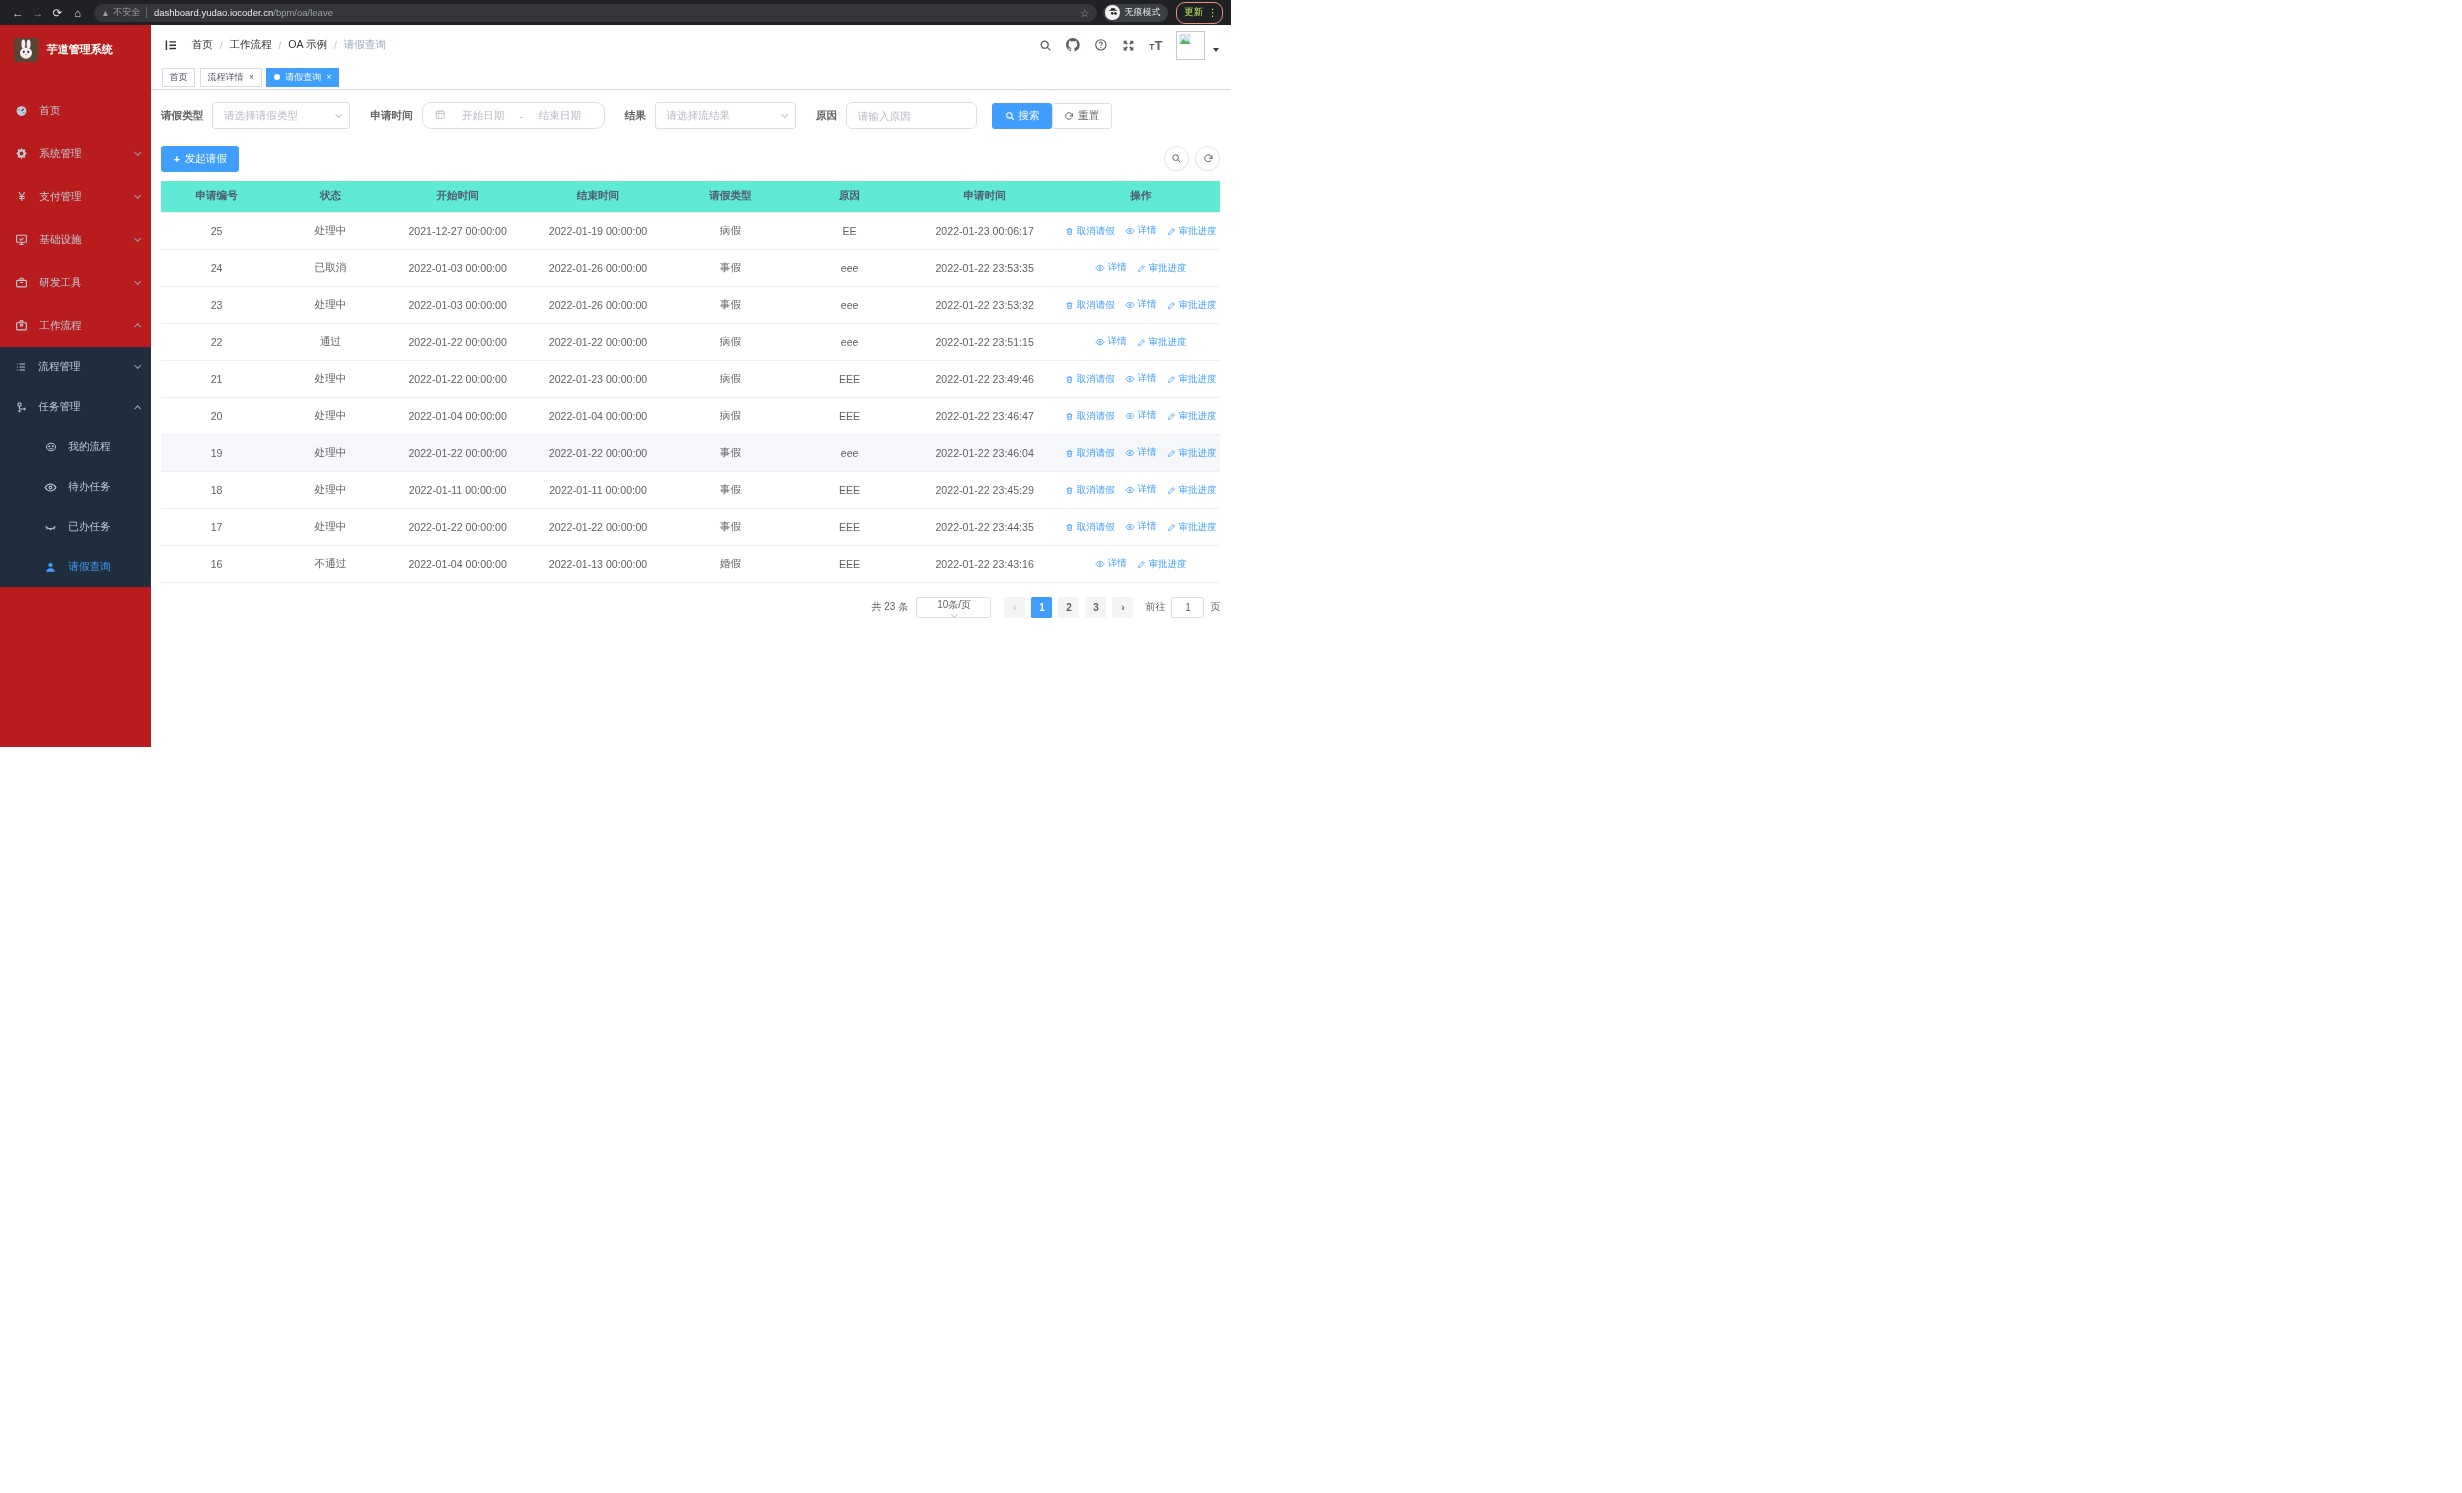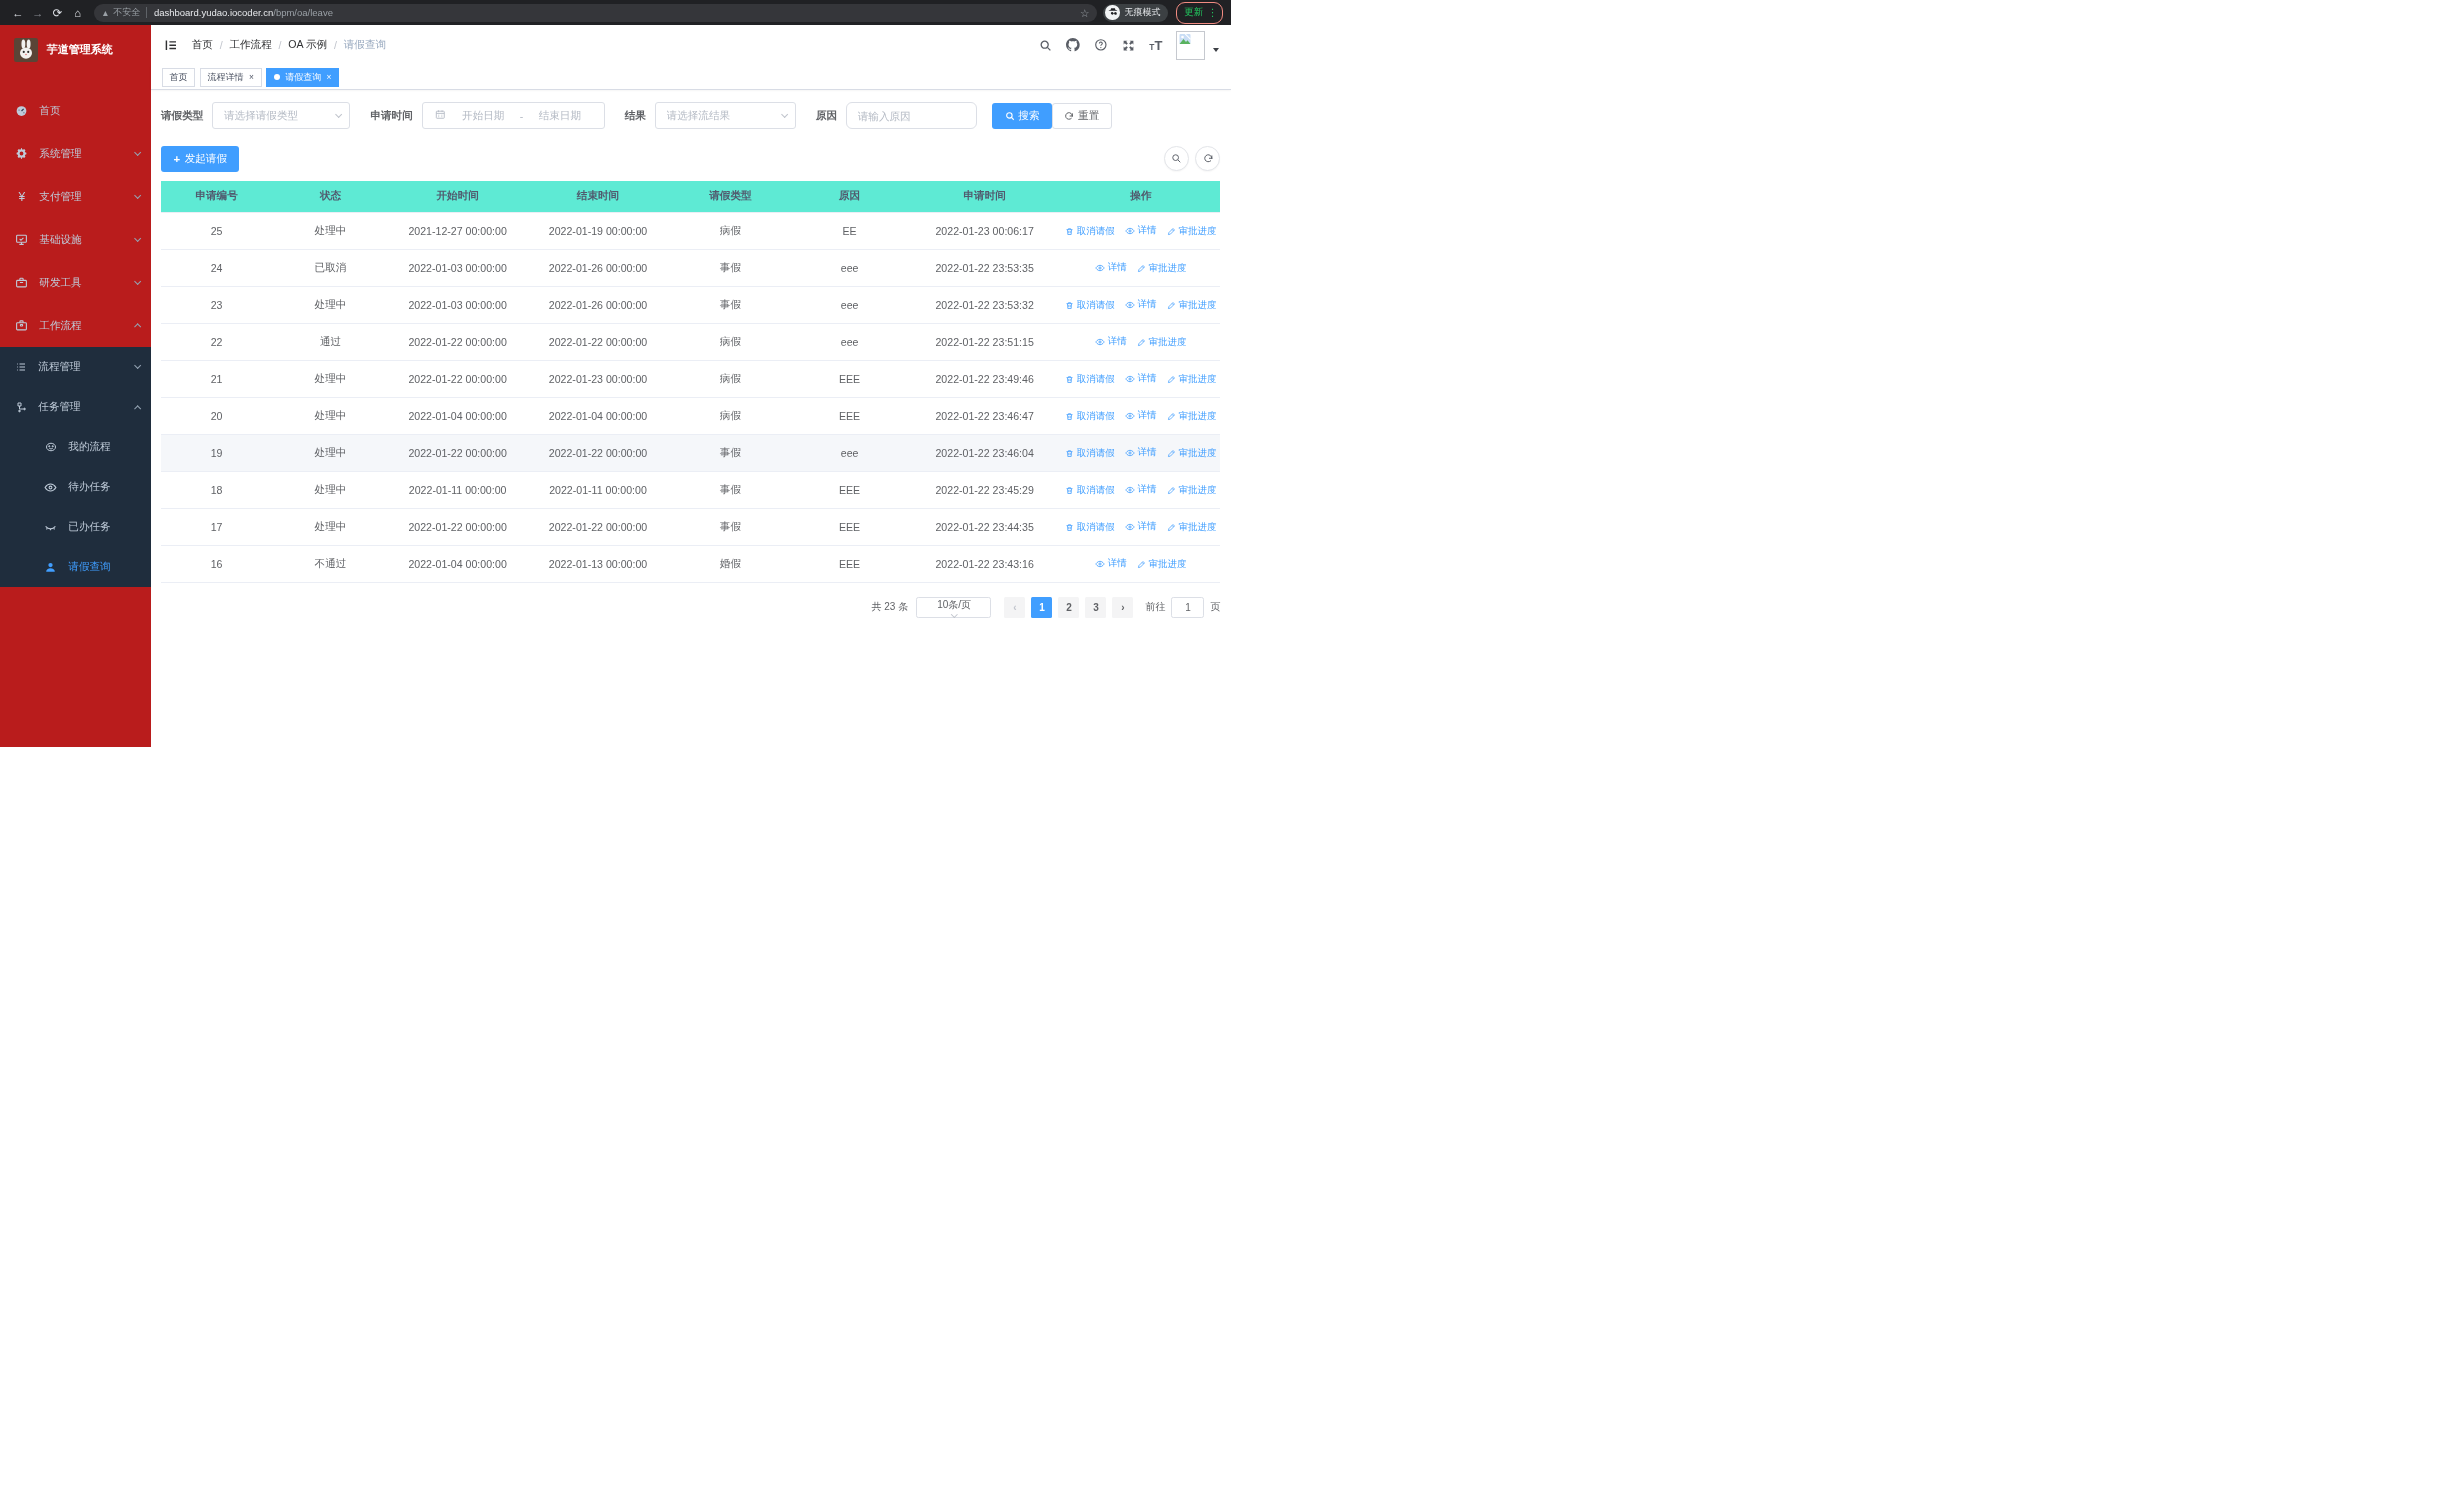--- a/index.html
+++ b/index.html
@@ -19,21 +19,21 @@
   .url-sep { width:0.8px; height:10.6px; background:#5f6368; margin-right:6.8px; }
   .url-host { color:#e8eaed; font-size:9.5px; white-space:nowrap; }
   .url-path { color:#9aa0a6; font-size:9.5px; white-space:nowrap; }
   .url-star { margin-left:auto; color:#9aa0a6; font-size:10.6px; }
   .incog { height:18px; background:#3c4043; border-radius:9px; display:flex; align-items:center;
     padding:0 7.6px 0 2.3px; margin-right:7.6px; flex:none; }
   .incog-circle { width:14.4px; height:14.4px; background:#f1f3f4; border-radius:50%;
     display:flex; align-items:center; justify-content:center; margin-right:4.6px; }
   .incog-label { color:#e8eaed; font-size:9px; white-space:nowrap; }
   .updatebtn { height:22px; border:1.1px solid #f28b82; border-radius:9px; display:flex; align-items:center;
-    padding:0 4.6px 0 7.6px; color:#22c55e; flex:none; }
+    padding:0 4.6px 0 7.6px; color:#bef264; flex:none; }
   .updatebtn .txt { font-size:9.5px; margin-right:4.6px; }
   .kebab { font-size:10px; letter-spacing:0; line-height:7.6px; }
 
   
   .app { flex:1; display:flex; min-height:0; }
 
   
   .sidebar { width:151px; background:#b91c1c; flex:none; display:flex; flex-direction:column; overflow:hidden; }
   .logo-row { height:49px; display:flex; align-items:center; padding-left:13.7px; flex:none; }
   .logo-img { width:24px; height:24px; border-radius:2.3px; overflow:hidden; flex:none; }
@@ -87,21 +87,21 @@
 
   .filters { display:flex; align-items:center; margin-bottom:16.7px; }
   .f-label { font-size:10.6px; font-weight:bold; color:#606266; margin-right:9px; white-space:nowrap; }
   .f-group { display:flex; align-items:center; margin-right:20px; }
   .sel { height:27px; border:0.8px solid #dcdfe6; border-radius:3px; background:#fff; display:flex;
     align-items:center; padding:0 7.6px 0 10.6px; color:#b4bac4; font-size:10.6px; cursor:pointer; }
   .sel .ph { flex:1; white-space:nowrap; overflow:hidden; }
   .sel .schev { width:5.3px; height:5.3px; border-right:0.9px solid #c0c4cc; border-bottom:0.9px solid #c0c4cc;
     transform:rotate(45deg); margin:-2.3px 0 0 6px; flex:none; }
   .sel.w1 { width:138px; } .sel.w2 { width:141px; }
-  .daterange { width:183px; height:27px; border:0.8px solid #dcdfe6; border-radius:3px; display:flex;
+  .daterange { width:183px; height:27px; border:0.8px solid #dcdfe6; border-radius:9px; display:flex;
     align-items:center; padding:0 12px; color:#b4bac4; font-size:10.6px; }
   .daterange .cal { margin-right:6px; flex:none; }
   .daterange .dph { flex:1; text-align:center; white-space:nowrap; }
   .daterange .dsep { margin:0 4.6px; color:#b4bac4; }
   .txtin { width:131px; height:27px; border:0.8px solid #dcdfe6; border-radius:6px; padding:0 10.6px;
     font-size:10.6px; color:#606266; outline:none; font-family:inherit; }
   .txtin::placeholder { color:#b4bac4; }
   .btn { height:26px; border-radius:3px; font-size:10.6px; display:inline-flex; align-items:center;
     justify-content:center; cursor:pointer; border:0.8px solid transparent; padding:0 11.4px; white-space:nowrap; }
   .btn svg { margin-right:3.8px; }

